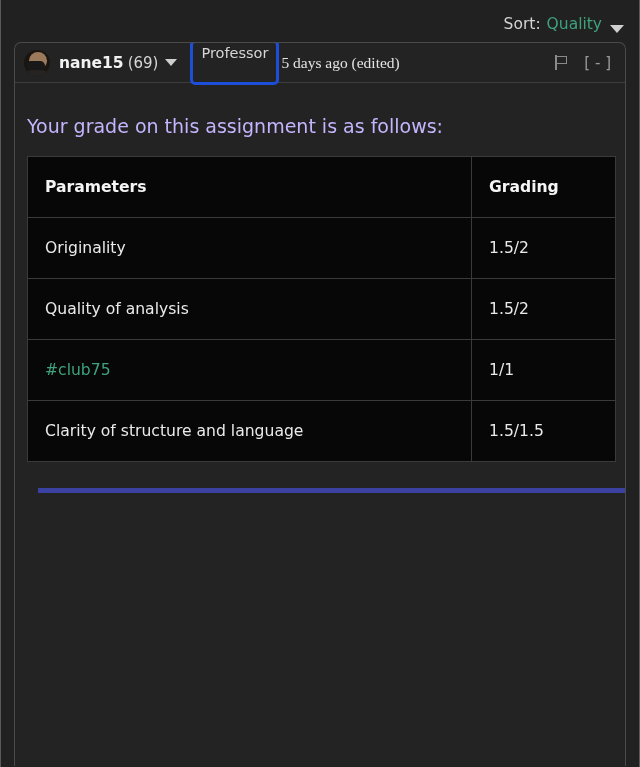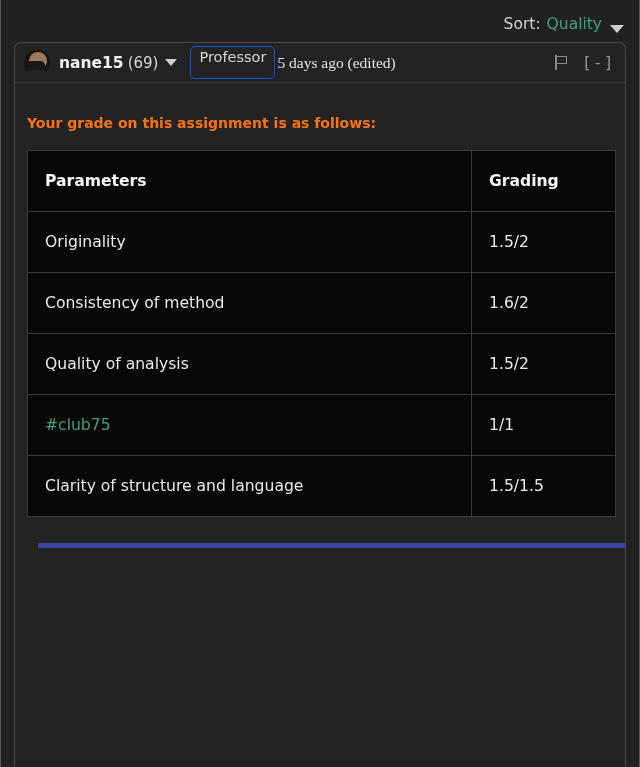--- a/index.html
+++ b/index.html
@@ -112,23 +112,23 @@
   }
   .user-caret {
     margin-left: 7px;
     width: 0; height: 0;
     border-left: 6px solid transparent;
     border-right: 6px solid transparent;
     border-top: 7px solid #cfcfcf;
   }
   .role-badge {
     margin-left: 13px;
-    border: 1px solid #1d4ed8;
+    border: 3px solid #1d4ed8;
     border-radius: 5px;
-    padding: 2px 8px 13px 8px;
+    padding: 2px 8px 20px 8px;
     font-size: 14.5px;
     color: #d6d6d6;
     line-height: 1.15;
   }
   .timestamp {
     margin-left: 2px;
     font-size: 15.5px;
     color: #e4e4e4;
     font-family: Liberation Serif, serif;
   }
@@ -161,23 +161,23 @@
   }
   .paragraph {
     font-size: 15.6px;
     line-height: 1.5;
     color: #ededed;
     text-align: justify;
     margin: 3px 0 0 0;
   }
   .link { color: #3ea27e; }
   .grade-heading {
-    font-size: 14px;
-    font-weight: bold;
-    color: #f97316;
+    font-size: 19px;
+    font-weight: normal;
+    color: #c4b5fd;
     margin: 22px 0 0 0;
   }
 
   table.grade-table {
     margin-top: 19px;
     width: 588px;
     border-collapse: collapse;
     background: #7dd3fc;
     table-layout: fixed;
   }
@@ -257,24 +257,20 @@
           <th>Parameters</th>
           <th>Grading</th>
         </tr>
       </thead>
       <tbody id="grade-table-body">
           <tr>
             <td>Originality</td>
             <td>1.5/2</td>
           </tr>
           <tr>
-            <td>Consistency of method</td>
-            <td>1.6/2</td>
-          </tr>
-          <tr>
             <td>Quality of analysis</td>
             <td>1.5/2</td>
           </tr>
           <tr>
             <td><span class="link">#club75</span></td>
             <td>1/1</td>
           </tr>
           <tr>
             <td>Clarity of structure and language</td>
             <td>1.5/1.5</td>

